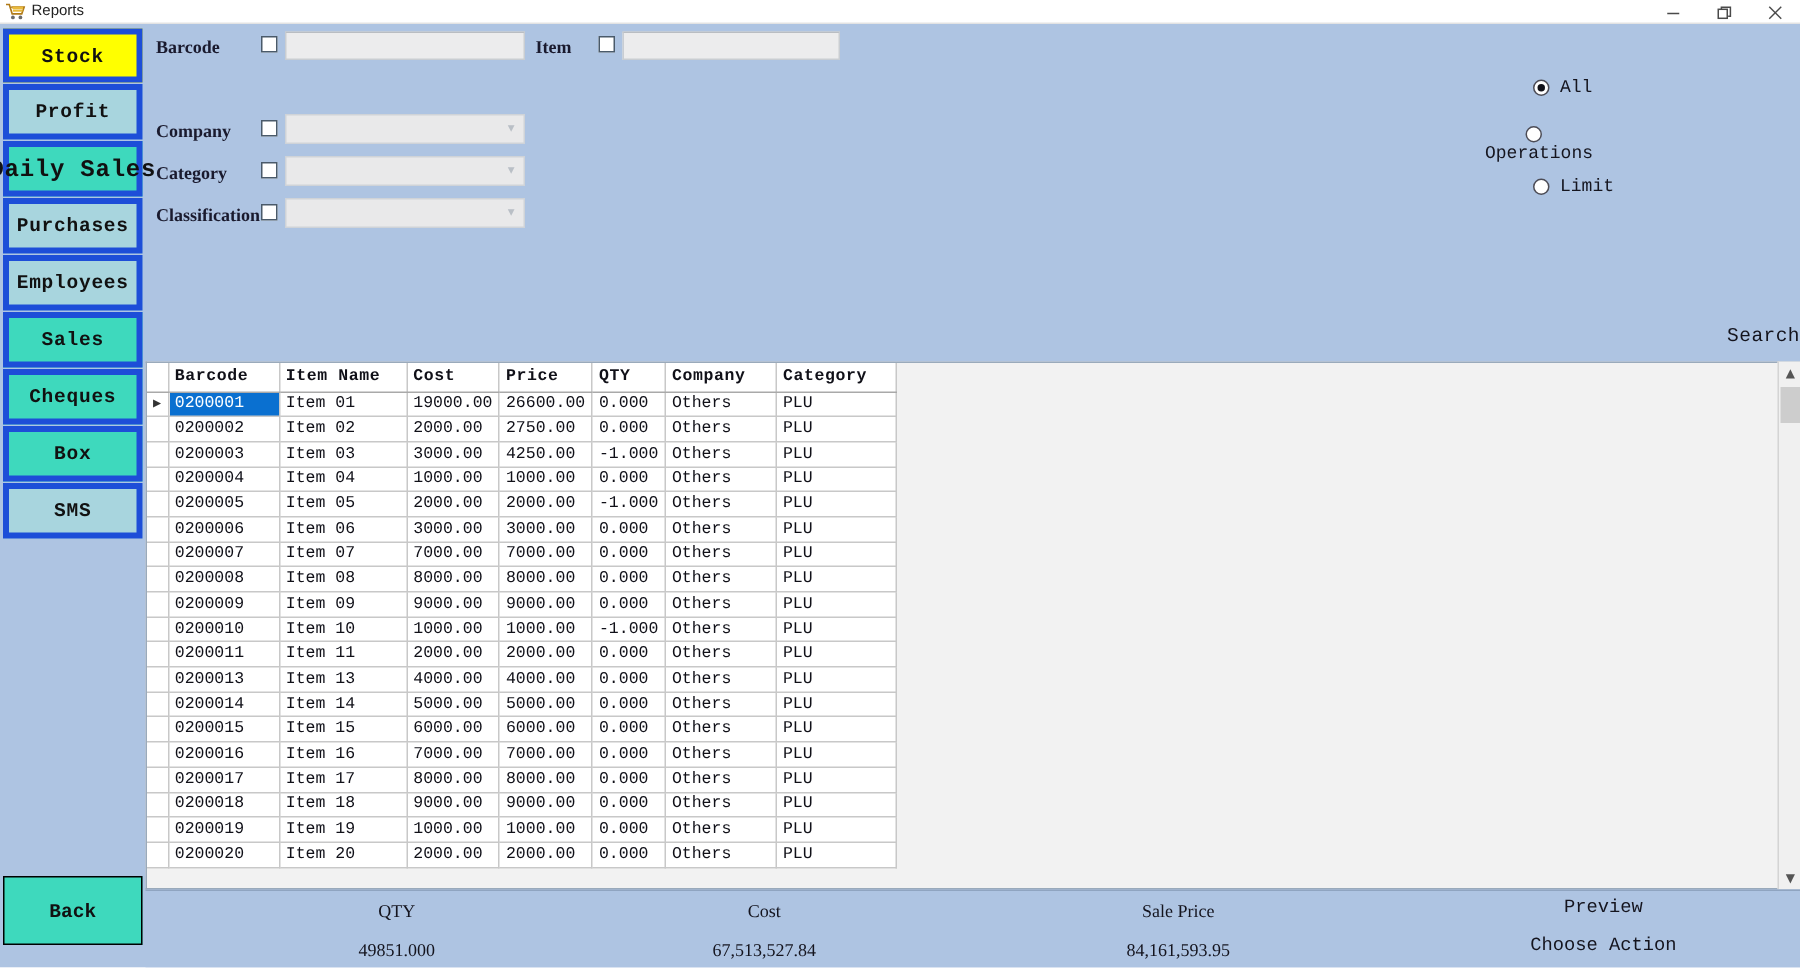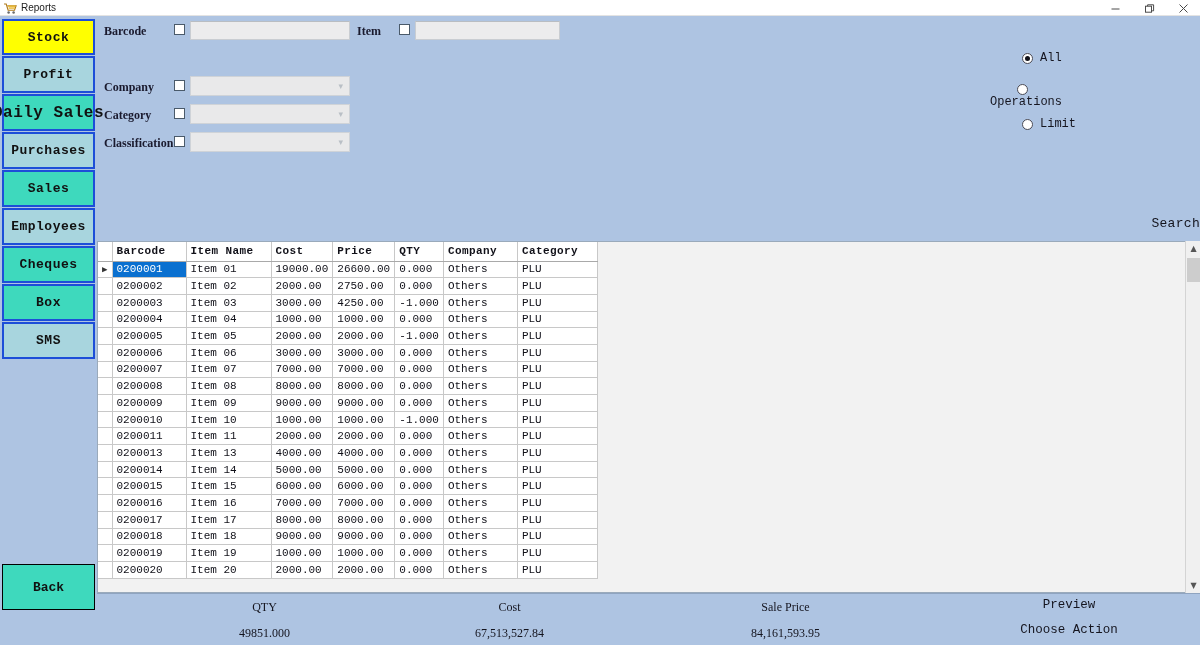--- a/index.html
+++ b/index.html
@@ -51,35 +51,35 @@
   #sidebar {
     position: absolute; left: 0; top: 16px;
     width: 97px; height: 577px;
     background: #aec4e2;
     padding-top: 3px;
   }
   .side-btn {
     display: flex; align-items: center; justify-content: center;
     margin: 0 2px 1px 2px;
     height: 37px;
-    border: 2px solid #1d4ed8;
+    border: 4px solid #1d4ed8;
     font-family: "Liberation Mono", "DejaVu Sans Mono", monospace;
     font-weight: bold;
     font-size: 13px;
     color: #111;
     letter-spacing: 0.5px;
     white-space: nowrap;
   }
   .side-btn.sb-stock  { background: #ffff00; height: 36px; }
   .side-btn.sb-lblue  { background: #a8d5de; }
   .side-btn.sb-teal   { background: #3ed9bd; }
   .side-btn.small     { font-size: 16px; }
 
   #backbtn {
-    position: absolute; left: 2px; top: 564px;
+    position: absolute; left: 2px; top: 584px;
     width: 93px; height: 46px;
     background: #3ed9bd;
     border: 1px solid #000000;
     display: flex; align-items: center; justify-content: center;
     font-family: "Liberation Mono", "DejaVu Sans Mono", monospace;
     font-weight: bold; font-size: 13px; color: #111;
   }
 
   
   .flabel {
@@ -286,25 +286,25 @@
     </div>
     <div class="side-btn sb-lblue">
       <span>Profit</span>
     </div>
     <div class="side-btn sb-teal small">
       <span>Daily Sales</span>
     </div>
     <div class="side-btn sb-lblue">
       <span>Purchases</span>
     </div>
+    <div class="side-btn sb-lblue">
+      <span>Employees</span>
+    </div>
     <div class="side-btn sb-teal">
       <span>Sales</span>
-    </div>
-    <div class="side-btn sb-lblue">
-      <span>Employees</span>
     </div>
     <div class="side-btn sb-teal">
       <span>Cheques</span>
     </div>
     <div class="side-btn sb-teal">
       <span>Box</span>
     </div>
     <div class="side-btn sb-lblue">
       <span>SMS</span>
     </div>

